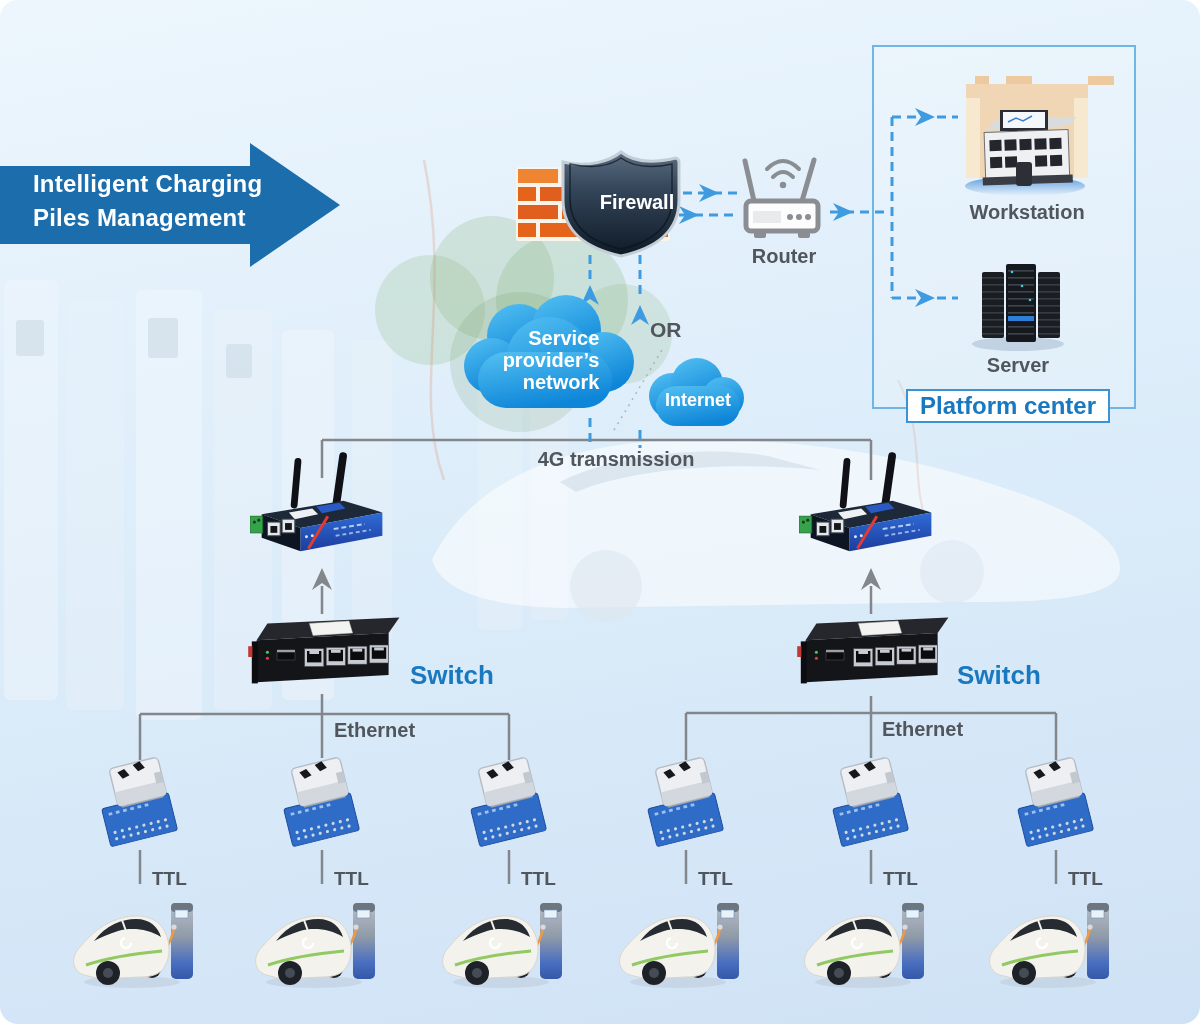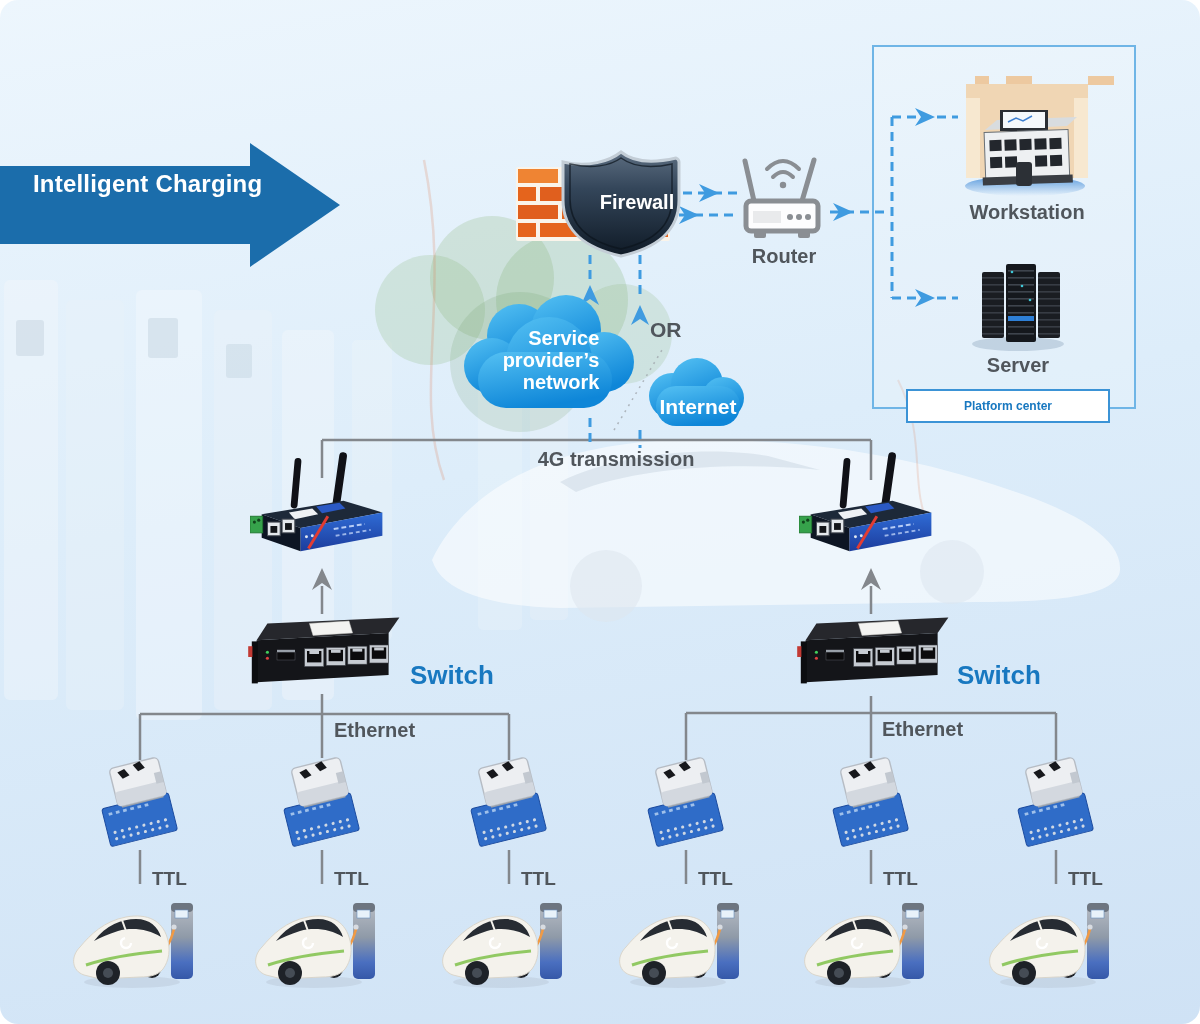--- a/index.html
+++ b/index.html
@@ -11,21 +11,21 @@
   }
   #stage svg{position:absolute;left:0;top:0;}
   .lbl{position:absolute;font-weight:700;color:#50565c;font-size:20px;white-space:nowrap;z-index:30;}
   .ctr{transform:translateX(-50%);}
   .blue{color:#1878c0;font-size:26px;}
   .white{color:#ffffff;}
   .sm{font-size:19px;}
   #banner{position:absolute;left:0;top:143px;width:340px;height:124px;z-index:20;}
   #banner .txt{position:absolute;left:33px;top:24px;color:#fff;font-size:24px;font-weight:700;line-height:34px;letter-spacing:.2px;}
   #platform-box{position:absolute;left:872px;top:45px;width:260px;height:360px;border:2px solid #6fb5e6;background:rgba(255,255,255,0.16);z-index:5;}
-  #platform-title{position:absolute;left:906px;top:389px;width:200px;height:30px;background:#ffffff;border:2px solid #3b93d6;color:#1878c0;font-size:12px;font-weight:700;text-align:center;line-height:30px;z-index:30;}
+  #platform-title{position:absolute;left:906px;top:389px;width:200px;height:30px;background:#ffffff;border:2px solid #3b93d6;color:#1878c0;font-size:24px;font-weight:700;text-align:center;line-height:30px;z-index:30;}
   .cloud-text{position:absolute;z-index:30;text-align:right;color:#fff;font-weight:700;font-size:20px;line-height:22px;transform:translateX(-50%);}
 </style>
 </head>
 <body>
 
 <div id="stage">
 
   <svg width="1200" height="1024" viewBox="0 0 1200 1024" style="z-index:1;">
     <g opacity="0.45">
       <rect x="4" y="280" width="54" height="420" rx="6" fill="#f2f7fb"></rect>
@@ -363,35 +363,36 @@
     <use href="#carpile" x="801" y="893" width="140" height="100"></use>
     <use href="#carpile" x="986" y="893" width="140" height="100"></use>
   </svg>
 
   <div id="banner">
     <svg width="340" height="124" viewBox="0 0 340 124">
       <path d="M0,23 H250 V0 L340,62 L250,124 V101 H0 Z" fill="#1b6dab"></path>
     </svg>
     <div class="txt">
       <div>Intelligent Charging</div>
+      <div>Piles Management</div>
     </div>
   </div>
 
   <div class="lbl white ctr" style="left:637px;top:191px;">Firewall</div>
   <div class="lbl ctr" style="left:784px;top:245px;">Router</div>
   <div class="lbl ctr" style="left:1027px;top:201px;">Workstation</div>
   <div class="lbl ctr" style="left:1018px;top:354px;">Server</div>
   <div id="platform-title">Platform center</div>
 
   <div class="cloud-text" style="left:551px;top:327px;">
     <div>Service</div>
     <div>provider’s</div>
     <div>network</div>
   </div>
-  <div class="cloud-text" style="left:698px;top:389px;font-size:21px;margin-top:7px;">Internet</div>
+  <div class="cloud-text" style="left:698px;top:389px;font-size:18px;">Internet</div>
   <div class="lbl" style="left:650px;top:318px;font-size:21px;">OR</div>
 
   <div class="lbl ctr" style="left:616px;top:448px;">4G transmission</div>
 
   <div class="lbl blue" style="left:410px;top:660px;">Switch</div>
   <div class="lbl blue" style="left:957px;top:660px;">Switch</div>
 
   <div class="lbl" style="left:334px;top:719px;">Ethernet</div>
   <div class="lbl" style="left:882px;top:718px;">Ethernet</div>
 

